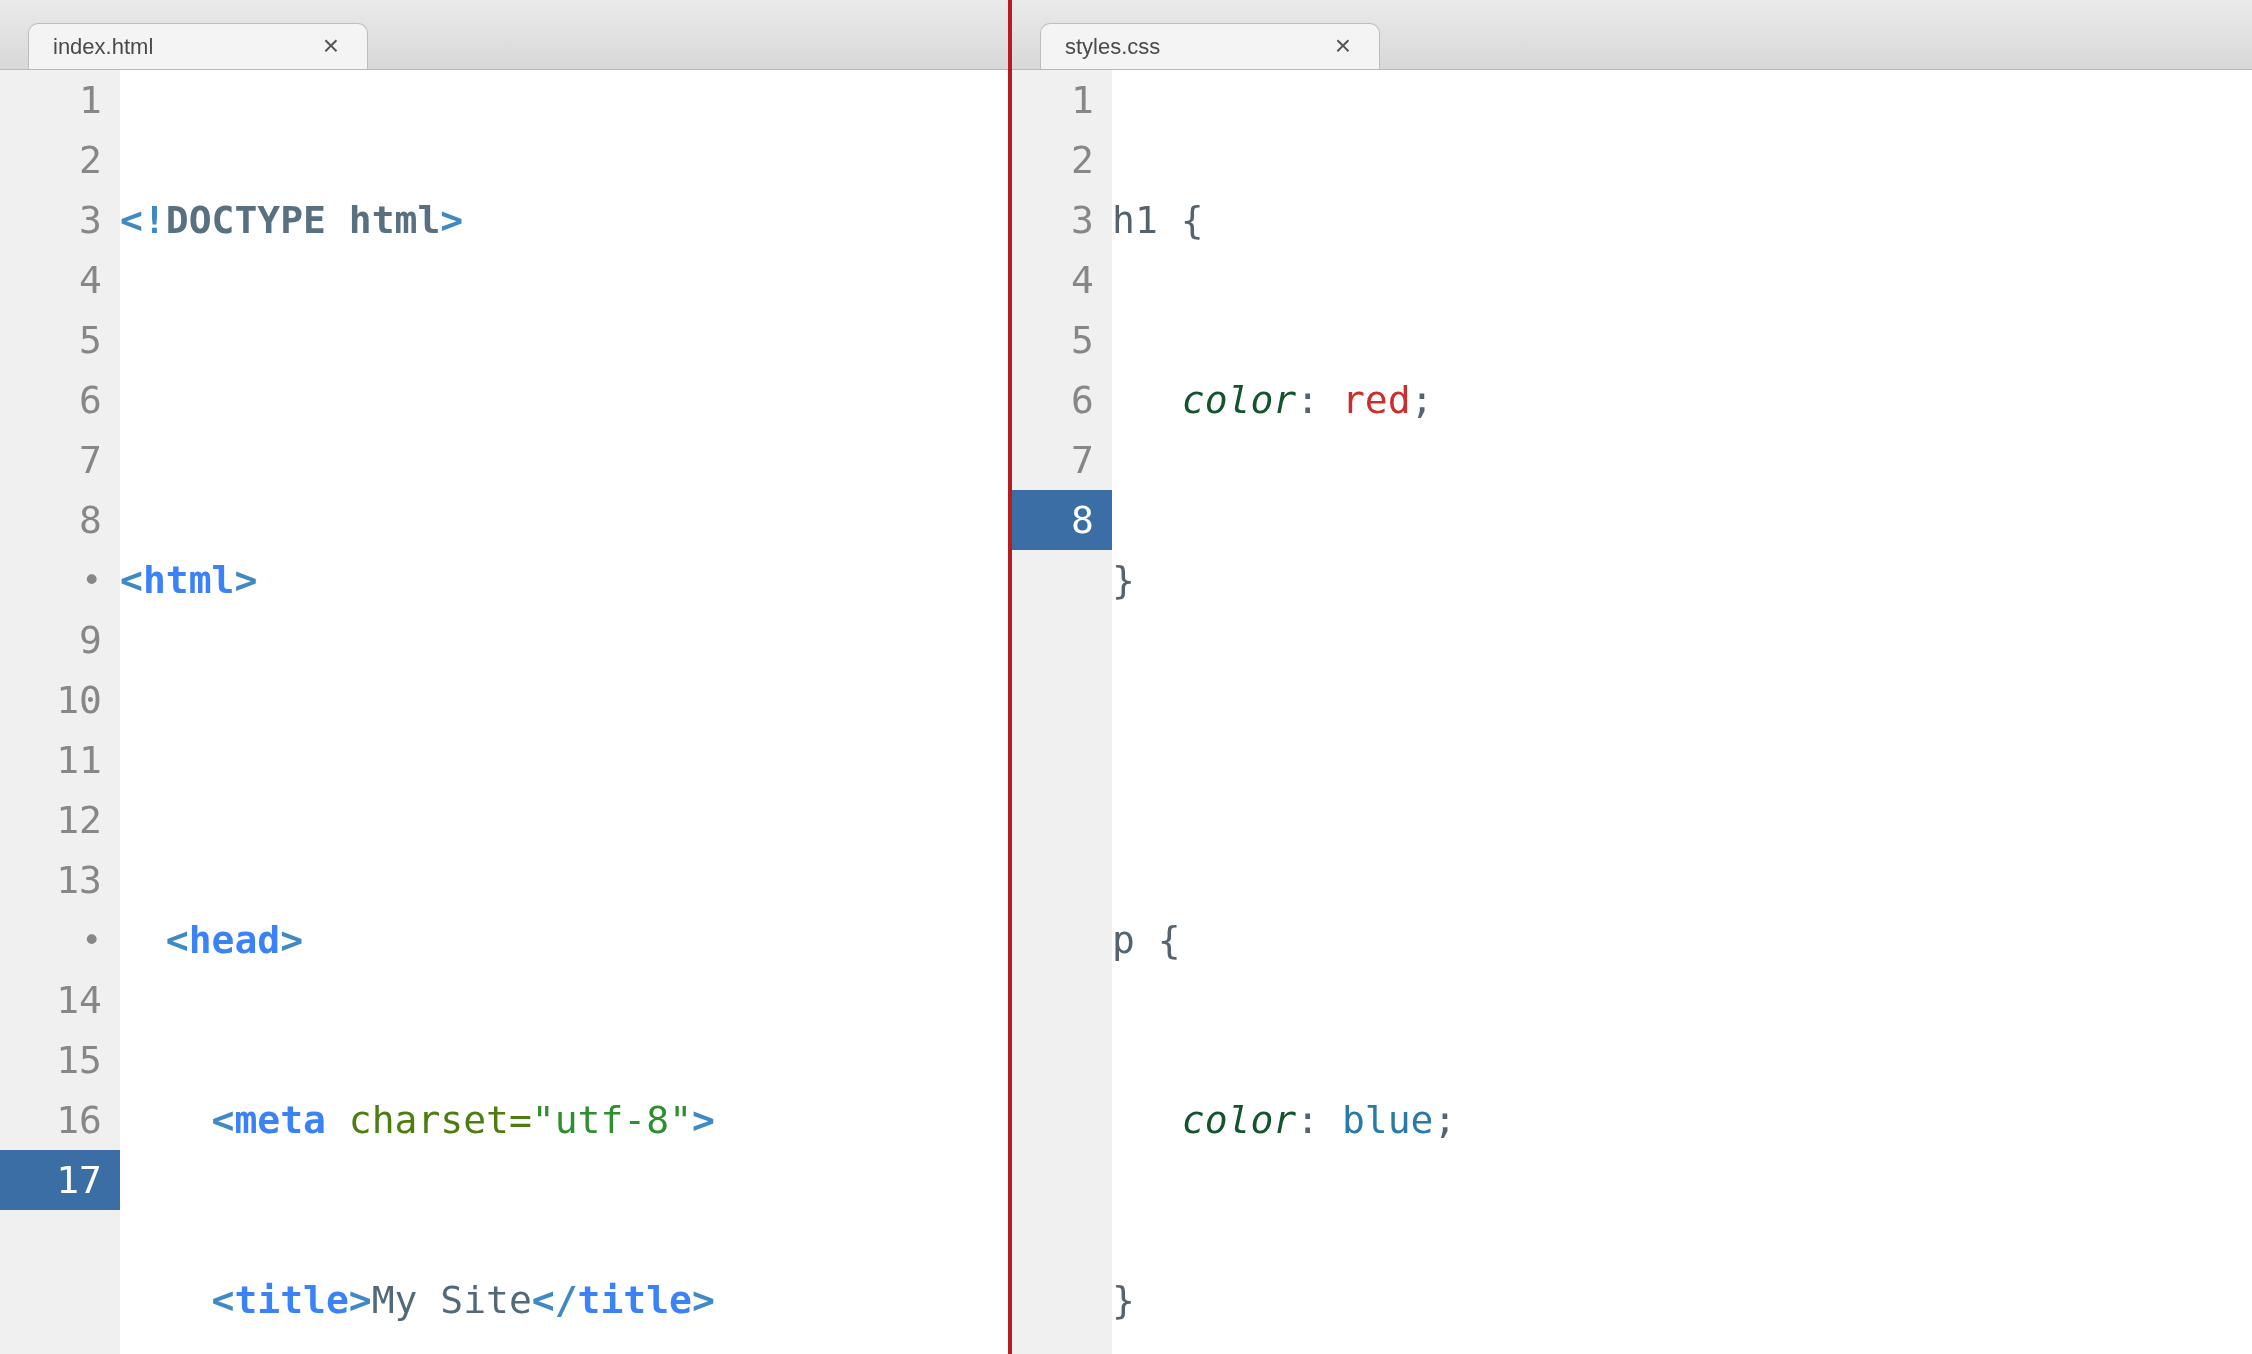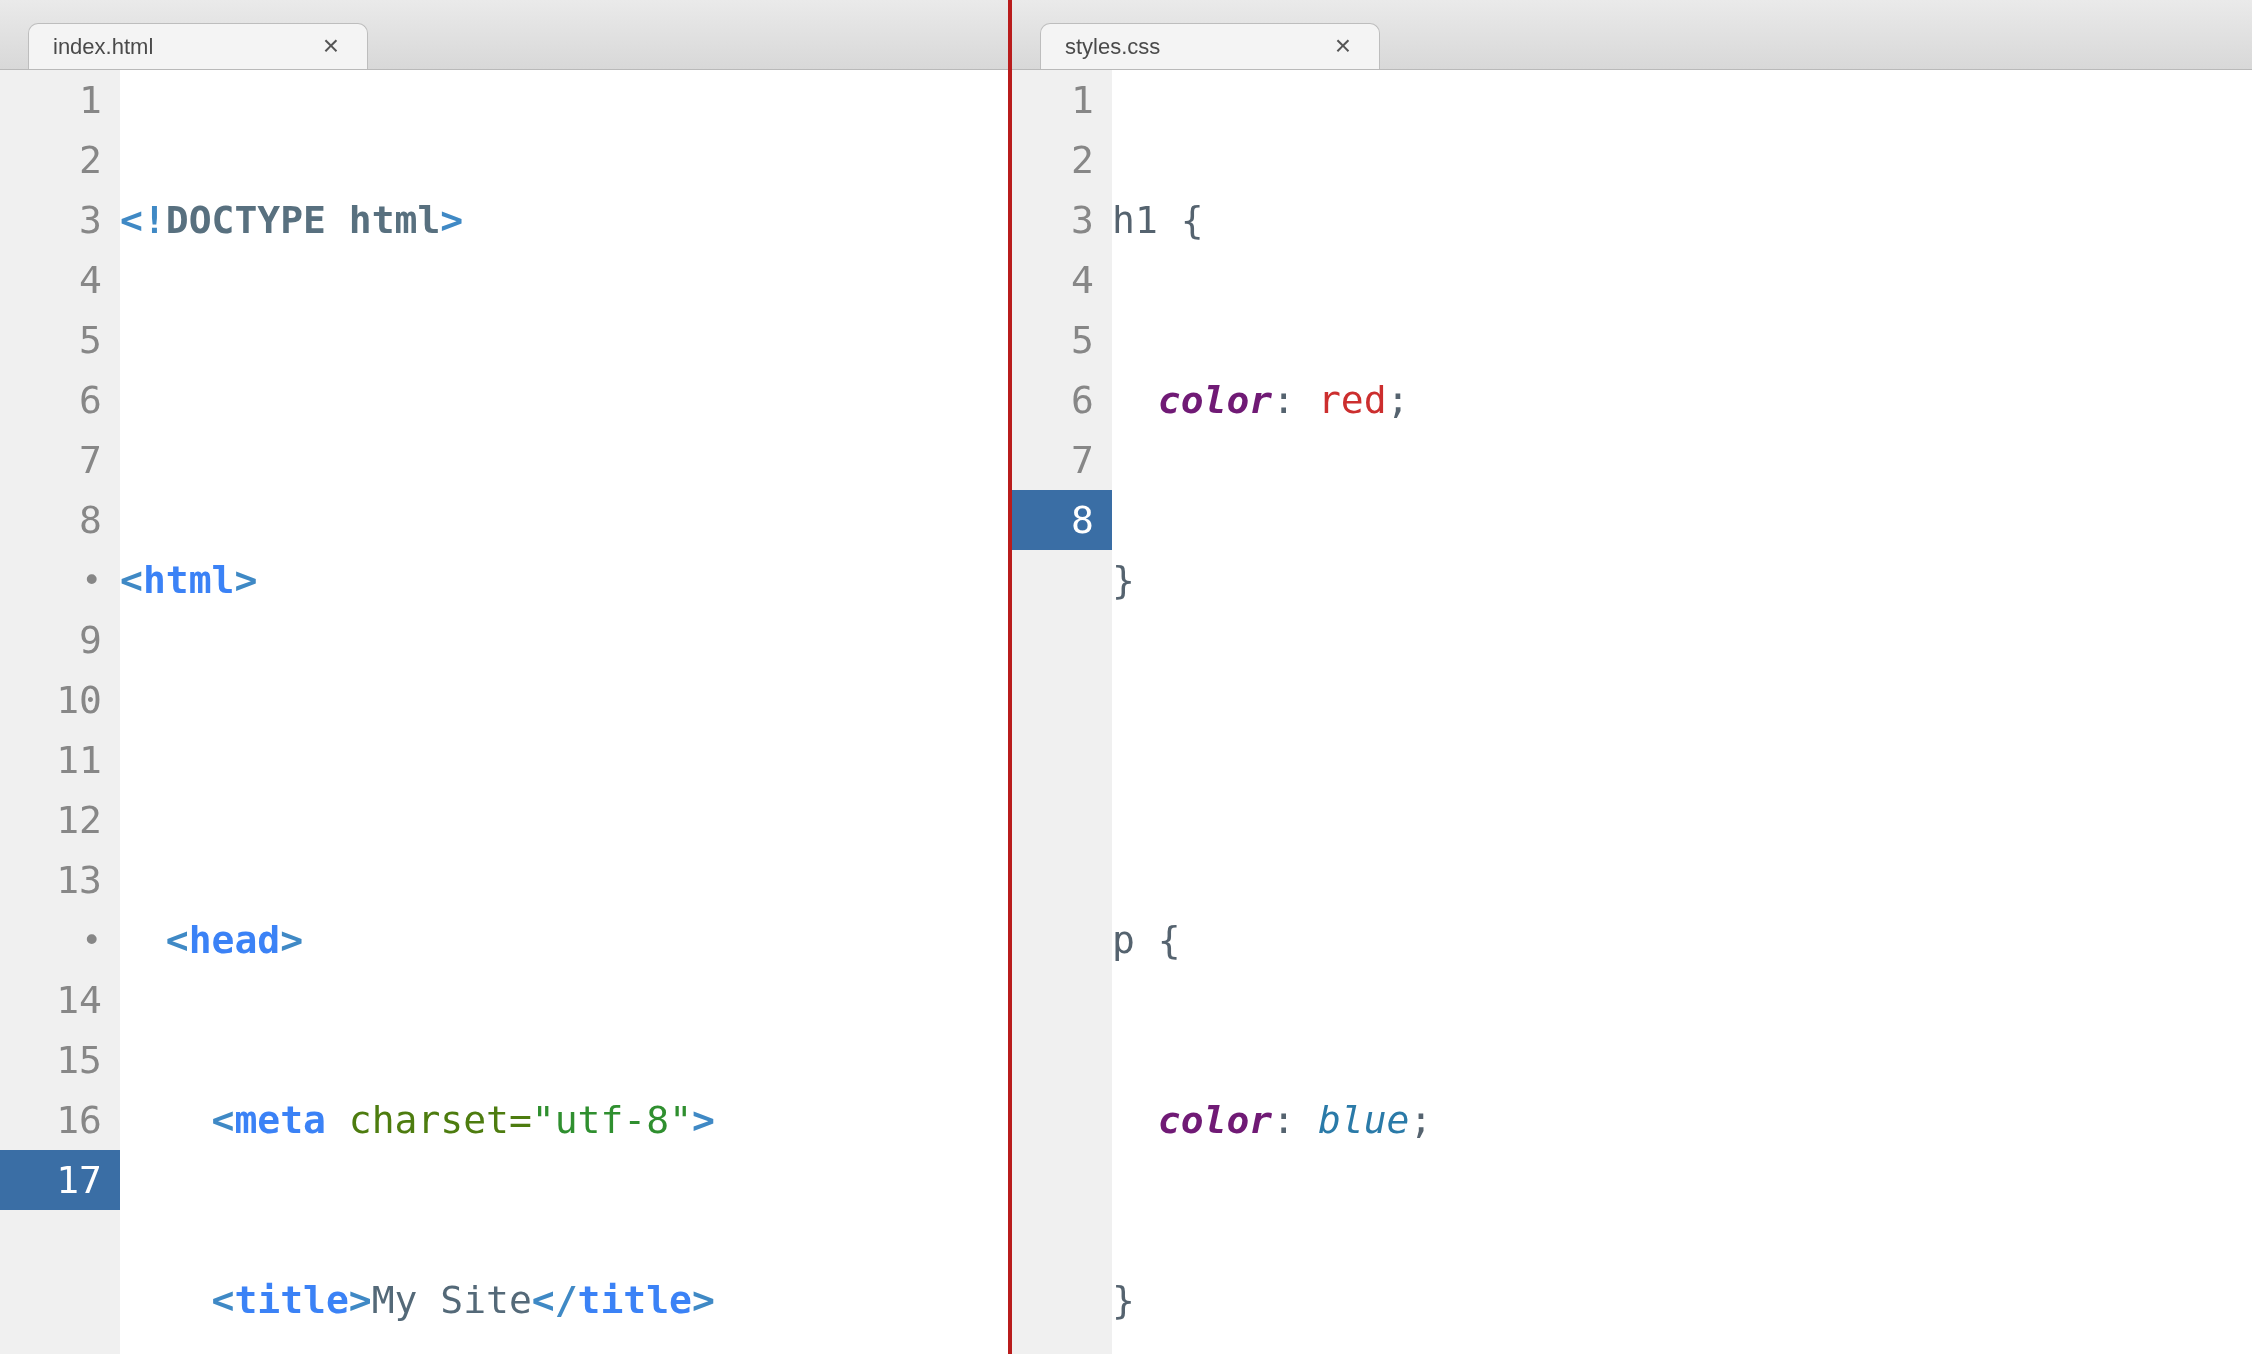--- a/index.html
+++ b/index.html
@@ -94,23 +94,23 @@
   }
   .code .row { display: block; height: 60px; }
 
   .punct  { color: #3f89c5; font-weight: bold; }
   .tagnm  { color: #3b82f6; font-weight: bold; }
   .attr   { color: #4d7c0f; }
   .str    { color: #2f8f2f; }
   .txt    { color: #546978; }
   .doctype{ color: #58707f; font-weight: bold; }
   .sel    { color: #55636f; }
-  .prop   { color: #701a75; font-weight: bold; font-style: italic; }
+  .prop   { color: #14532d; font-weight: normal; font-style: italic; margin-left: 24px; }
   .valred { color: #cc2e2e; }
-  .valblue{ color: #2a7aa8; font-style: italic; }
+  .valblue{ color: #2a7aa8; }
   .braces { color: #55636f; }
   .semi   { color: #55636f; }
 </style>
 </head>
 <body>
 
 <div class="pane pane-left">
   <div class="tabbar">
     <div class="tab">
       <span class="label">index.html</span>

